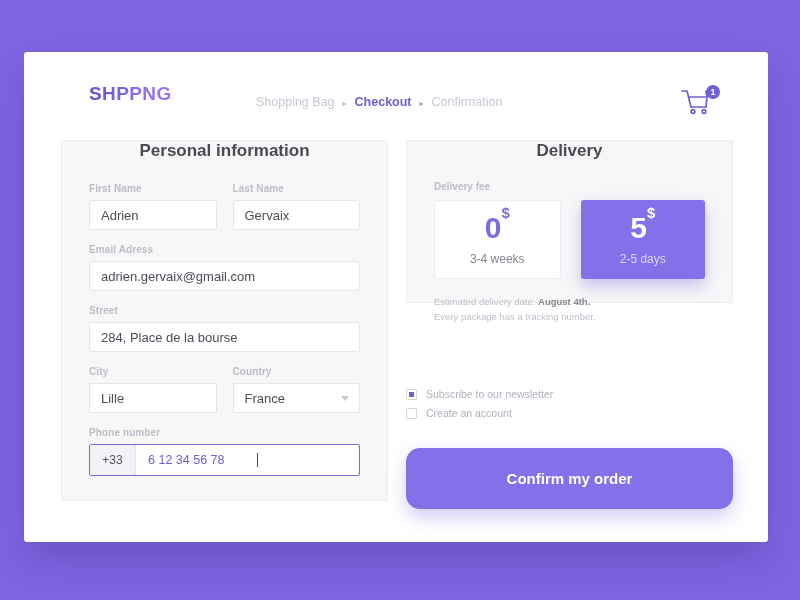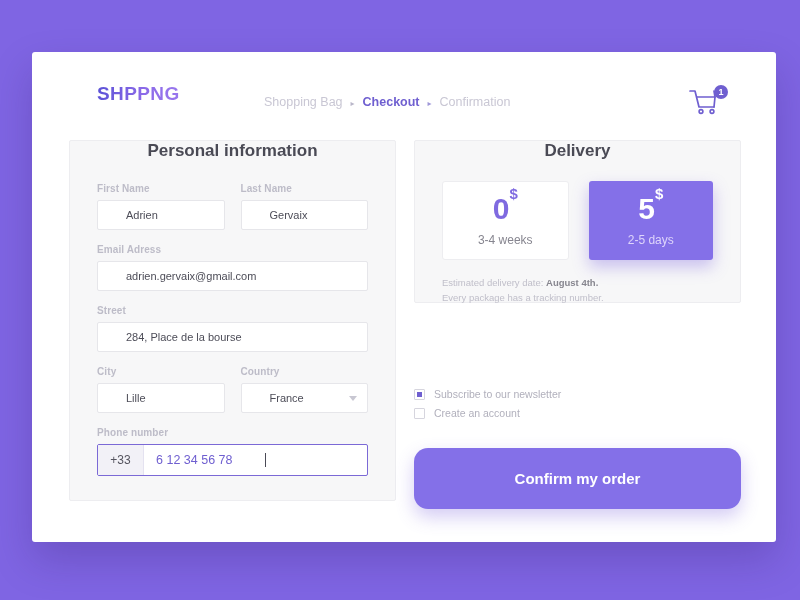--- a/index.html
+++ b/index.html
@@ -12,21 +12,21 @@
 
   body {
     background: #7f65e3;
     font-family: "Liberation Sans", sans-serif;
     -webkit-font-smoothing: antialiased;
   }
 
   
   .page {
     position: absolute;
-    left: 32px;
+    left: 24px;
     top: 52px;
     width: 744px;
     height: 490px;
     background: #ffffff;
     border-radius: 3px;
     box-shadow: 0 18px 40px rgba(40, 20, 90, 0.22);
   }
 
   
   .header {
@@ -145,23 +145,23 @@
 
   .group { margin-bottom: 14px; }
 
   .input {
     width: 100%;
     height: 30px;
     background: #ffffff;
     border: 1px solid #e6e6ea;
     border-radius: 2px;
     font-family: "Liberation Sans", sans-serif;
-    font-size: 11px;
+    font-size: 13px;
     color: #4d4d58;
-    padding: 0 28px;
+    padding: 0 11px;
     outline: none;
     display: flex;
     align-items: center;
   }
 
   .select-wrap { position: relative; }
   .select-wrap .chevron {
     position: absolute;
     right: 11px;
     top: 13px;
@@ -397,20 +397,21 @@
           </div>
         </div>
       </div>
     </div>
   </div>
 
   <div class="panel panel-right">
     <div class="panel-title">Delivery</div>
 
     <div class="delivery-body">
+      <div class="fee-label">Delivery fee</div>
 
       <div class="fee-cards">
         <div class="fee-card unselected">
           <div class="fee-price">
             <span>0</span><sup>$</sup>
           </div>
           <div class="fee-time">3-4 weeks</div>
         </div>
 
         <div class="fee-card selected">

